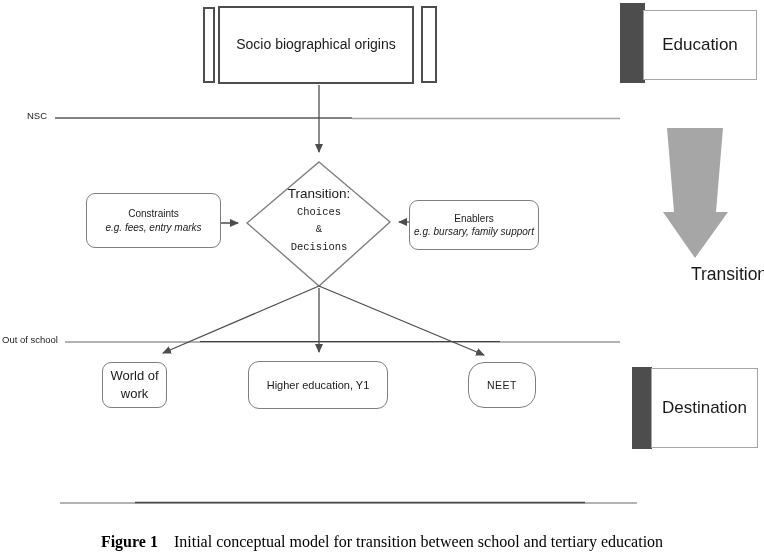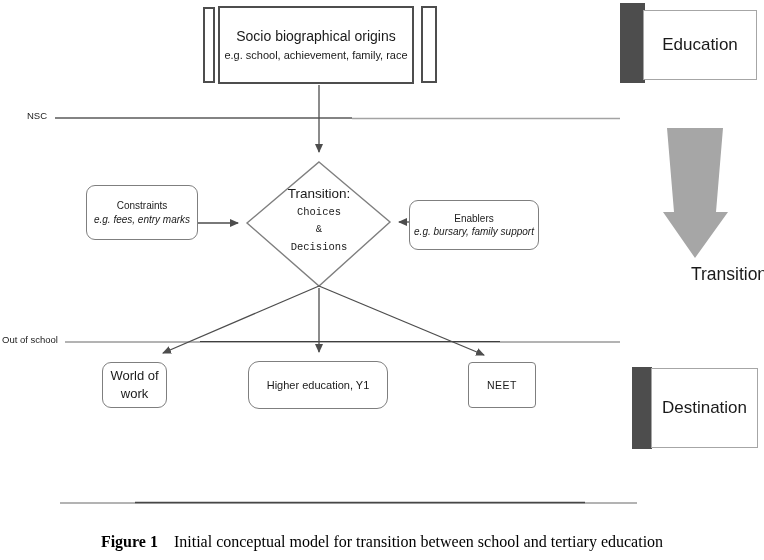--- a/index.html
+++ b/index.html
@@ -84,51 +84,50 @@
     <line x1="319" y1="286" x2="163" y2="353" stroke="#4d4d4d" stroke-width="1.3" marker-end="url(#ah)"></line>
     <line x1="319" y1="288" x2="319" y2="352" stroke="#4d4d4d" stroke-width="1.3" marker-end="url(#ah)"></line>
     <line x1="319" y1="286" x2="484" y2="355" stroke="#4d4d4d" stroke-width="1.3" marker-end="url(#ah)"></line>
 
     <polygon points="667,128 723,128 716,212 728,212 695,258 663,212 674,212" fill="#a6a6a6"></polygon>
   </svg>
 
   <div class="origin-sidebar" style="left:203px;top:7px;width:12px;height:76px;"></div>
   <div class="origin-main">
     <div class="origin-title">Socio biographical origins</div>
-    <div class="origin-sub">e.g. school, achievement, family, race</div>
   </div>
   <div class="origin-sidebar" style="left:421px;top:6px;width:16px;height:77px;"></div>
 
   <div class="boundary-label" style="left:27px;top:110px;">NSC</div>
   <div class="boundary-label" style="left:2px;top:334px;">Out of school</div>
 
   <div class="diamond-text">
     <div class="diamond-title">Transition:</div>
     <div class="diamond-line">Choices</div>
     <div class="diamond-line">&amp;</div>
     <div class="diamond-line">Decisions</div>
   </div>
 
-  <div class="rbox" style="left:86px;top:185px;width:112px;height:55px;border-radius:9px;">
+  <div class="rbox" style="left:86px;top:193px;width:135px;height:55px;border-radius:9px;">
     <div class="t1">Constraints</div>
     <div class="t2">e.g. fees, entry marks</div>
   </div>
 
   <div class="rbox" style="left:409px;top:200px;width:130px;height:50px;border-radius:9px;">
     <div class="t1">Enablers</div>
     <div class="t2">e.g. bursary, family support</div>
   </div>
 
   <div class="rbox" style="left:102px;top:362px;width:65px;height:46px;border-radius:9px;">
     <div class="t1" style="font-size:13px;">World of work</div>
   </div>
   <div class="rbox" style="left:248px;top:361px;width:140px;height:48px;border-radius:11px;">
     <div class="t1" style="font-size:11px;">Higher education, Y1</div>
   </div>
-  <div class="rbox" style="left:468px;top:362px;width:68px;height:46px;border-radius:4px;">
+  <div class="rbox" style="left:468px;top:362px;width:68px;height:46px;border-radius:16px;">
     <div class="t1" style="font-size:10.5px;letter-spacing:0.5px;">NEET</div>
   </div>
 
   <div class="stage-bar" style="left:620px;top:3px;width:25px;height:80px;"></div>
   <div class="stage-box" style="left:643px;top:10px;width:114px;height:70px;">
     <span>Education</span>
   </div>
 
   <div class="stage-label" style="left:664px;top:264px;">Transition</div>
 

